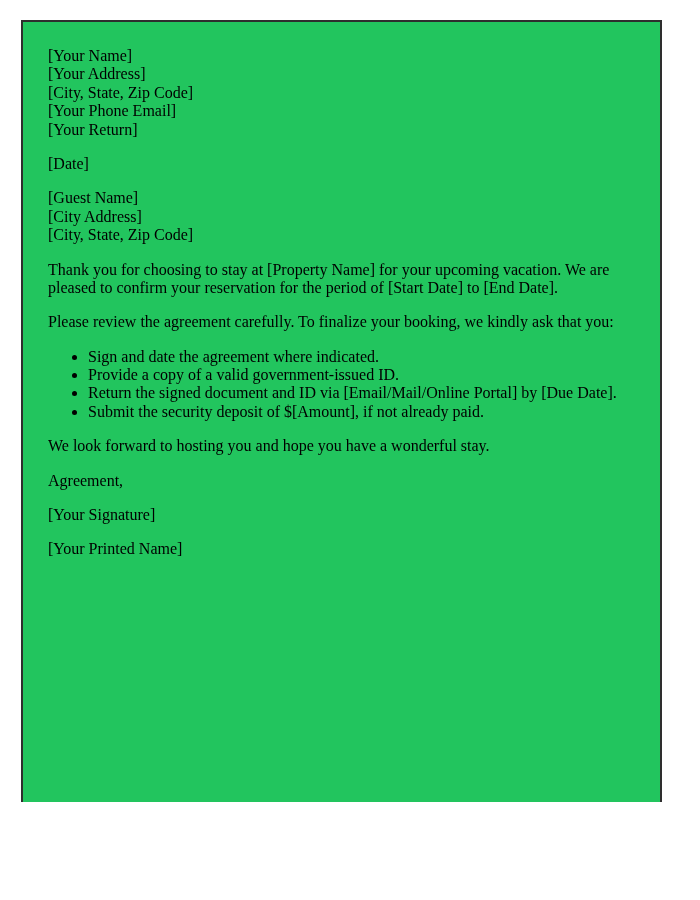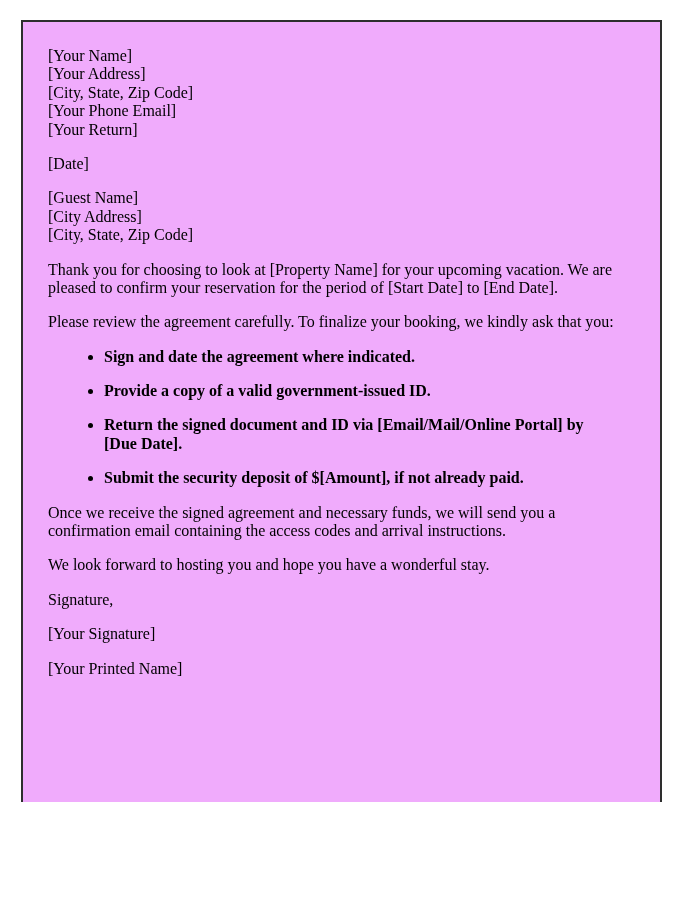--- a/index.html
+++ b/index.html
@@ -17,36 +17,35 @@
   .letter-page {
     position: absolute;
     left: 21px;
     top: 20px;
     width: 641px;
     height: 782px;
     box-sizing: border-box;
     border: 2px solid #2e2e2e;
     border-bottom: none;
     padding: 9px 25px 0 25px;
-    background: #f0abfc;
+    background: #22c55e;
     font-size: 16px;
     line-height: 1.15;
   }
   .letter-page p {
     margin: 16px 0;
   }
   .letter-page ul {
     margin: 16px 0;
     padding-left: 40px;
     list-style-type: disc;
   }
   .letter-page li {
-    margin: 16px;
+    margin: 0;
     padding: 0;
-    font-weight: bold;
   }
 </style>
 </head>
 <body>
 
 <div class="letter-page">
 
   <p>
     <span>[Your Name]</span><br>
     <span>[Your Address]</span><br>
@@ -58,36 +57,35 @@
   <p>[Date]</p>
 
   <p>
     <span>[Guest Name]</span><br>
     <span>[City Address]</span><br>
     <span>[City, State, Zip Code]</span>
   </p>
 
 
 
-  <p>Thank you for choosing to look at [Property Name] for your upcoming vacation. We are pleased to confirm your reservation for the period of [Start Date] to [End Date].</p>
+  <p>Thank you for choosing to stay at [Property Name] for your upcoming vacation. We are pleased to confirm your reservation for the period of [Start Date] to [End Date].</p>
 
 
   <p>Please review the agreement carefully. To finalize your booking, we kindly ask that you:</p>
 
   <ul>
     <li>Sign and date the agreement where indicated.</li>
     <li>Provide a copy of a valid government-issued ID.</li>
     <li>Return the signed document and ID via [Email/Mail/Online Portal] by [Due Date].</li>
     <li>Submit the security deposit of $[Amount], if not already paid.</li>
   </ul>
 
-  <p>Once we receive the signed agreement and necessary funds, we will send you a confirmation email containing the access codes and arrival instructions.</p>
 
 
   <p>We look forward to hosting you and hope you have a wonderful stay.</p>
 
-  <p>Signature,</p>
+  <p>Agreement,</p>
 
   <p>[Your Signature]</p>
 
   <p>[Your Printed Name]</p>
 
 </div>
 
 </body></html>

